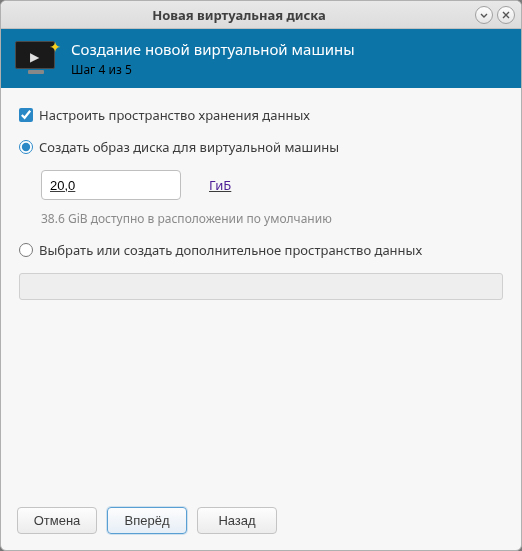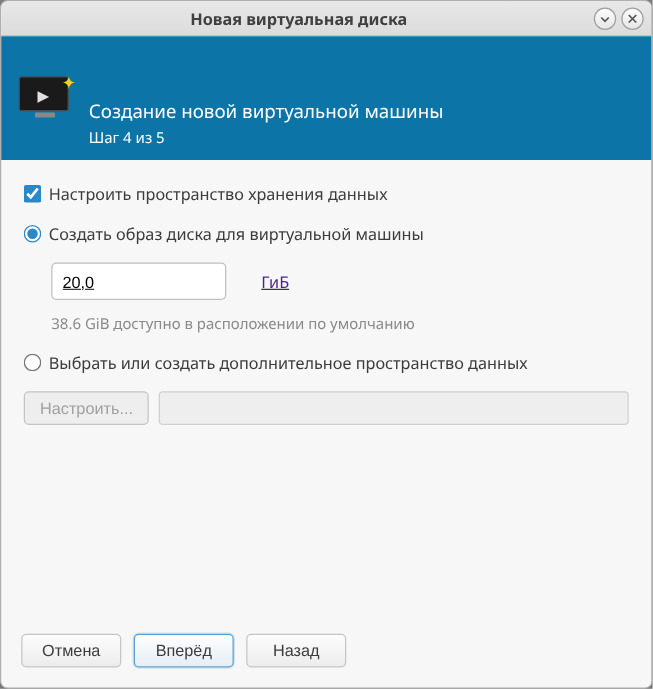--- a/index.html
+++ b/index.html
@@ -81,22 +81,22 @@
   background: #888;
   margin: 1px auto 0;
   border-radius: 1px;
 }
 .header-icon .star {
   position: absolute;
   top: -4px; right: -4px;
   color: #f5d020;
   font-size: 14px;
 }
-.header-text .main { font-size: 15px; margin-top: 40px; }
-.header-text .sub { font-size: 12px; color: #ffffff; margin-top: 2px; }
+.header-text .main { font-size: 15px; }
+.header-text .sub { font-size: 12px; color: #000000; margin-top: 2px; }
 .content {
   flex: 1;
   padding: 18px 18px 10px 18px;
   display: flex;
   flex-direction: column;
   gap: 14px;
 }
 .row { display: flex; align-items: center; gap: 6px; }
 input[type=checkbox], input[type=radio] { accent-color: #2b88c7; width: 14px; height: 14px; }
 .indent { margin-left: 22px; display: flex; flex-direction: column; gap: 10px; }
@@ -211,21 +211,20 @@
       </div>
       <div class="hint">38.6 GiB доступно в расположении по умолчанию</div>
     </div>
 
     <label class="row">
       <input type="radio" name="storage" style="">
       <span>Выбрать или создать дополнительное пространство данных</span>
     </label>
 
     <div class="path-row">
-      <button class="btn disabled" disabled="">Настроить...</button>
       <input class="path-input" type="text" disabled="" value="" style="">
     </div>
 
   </div>
 
   <div class="footer">
     <button class="btn">Отмена</button>
     <button class="btn primary">Вперёд</button>
     <button class="btn">Назад</button>
   </div>

